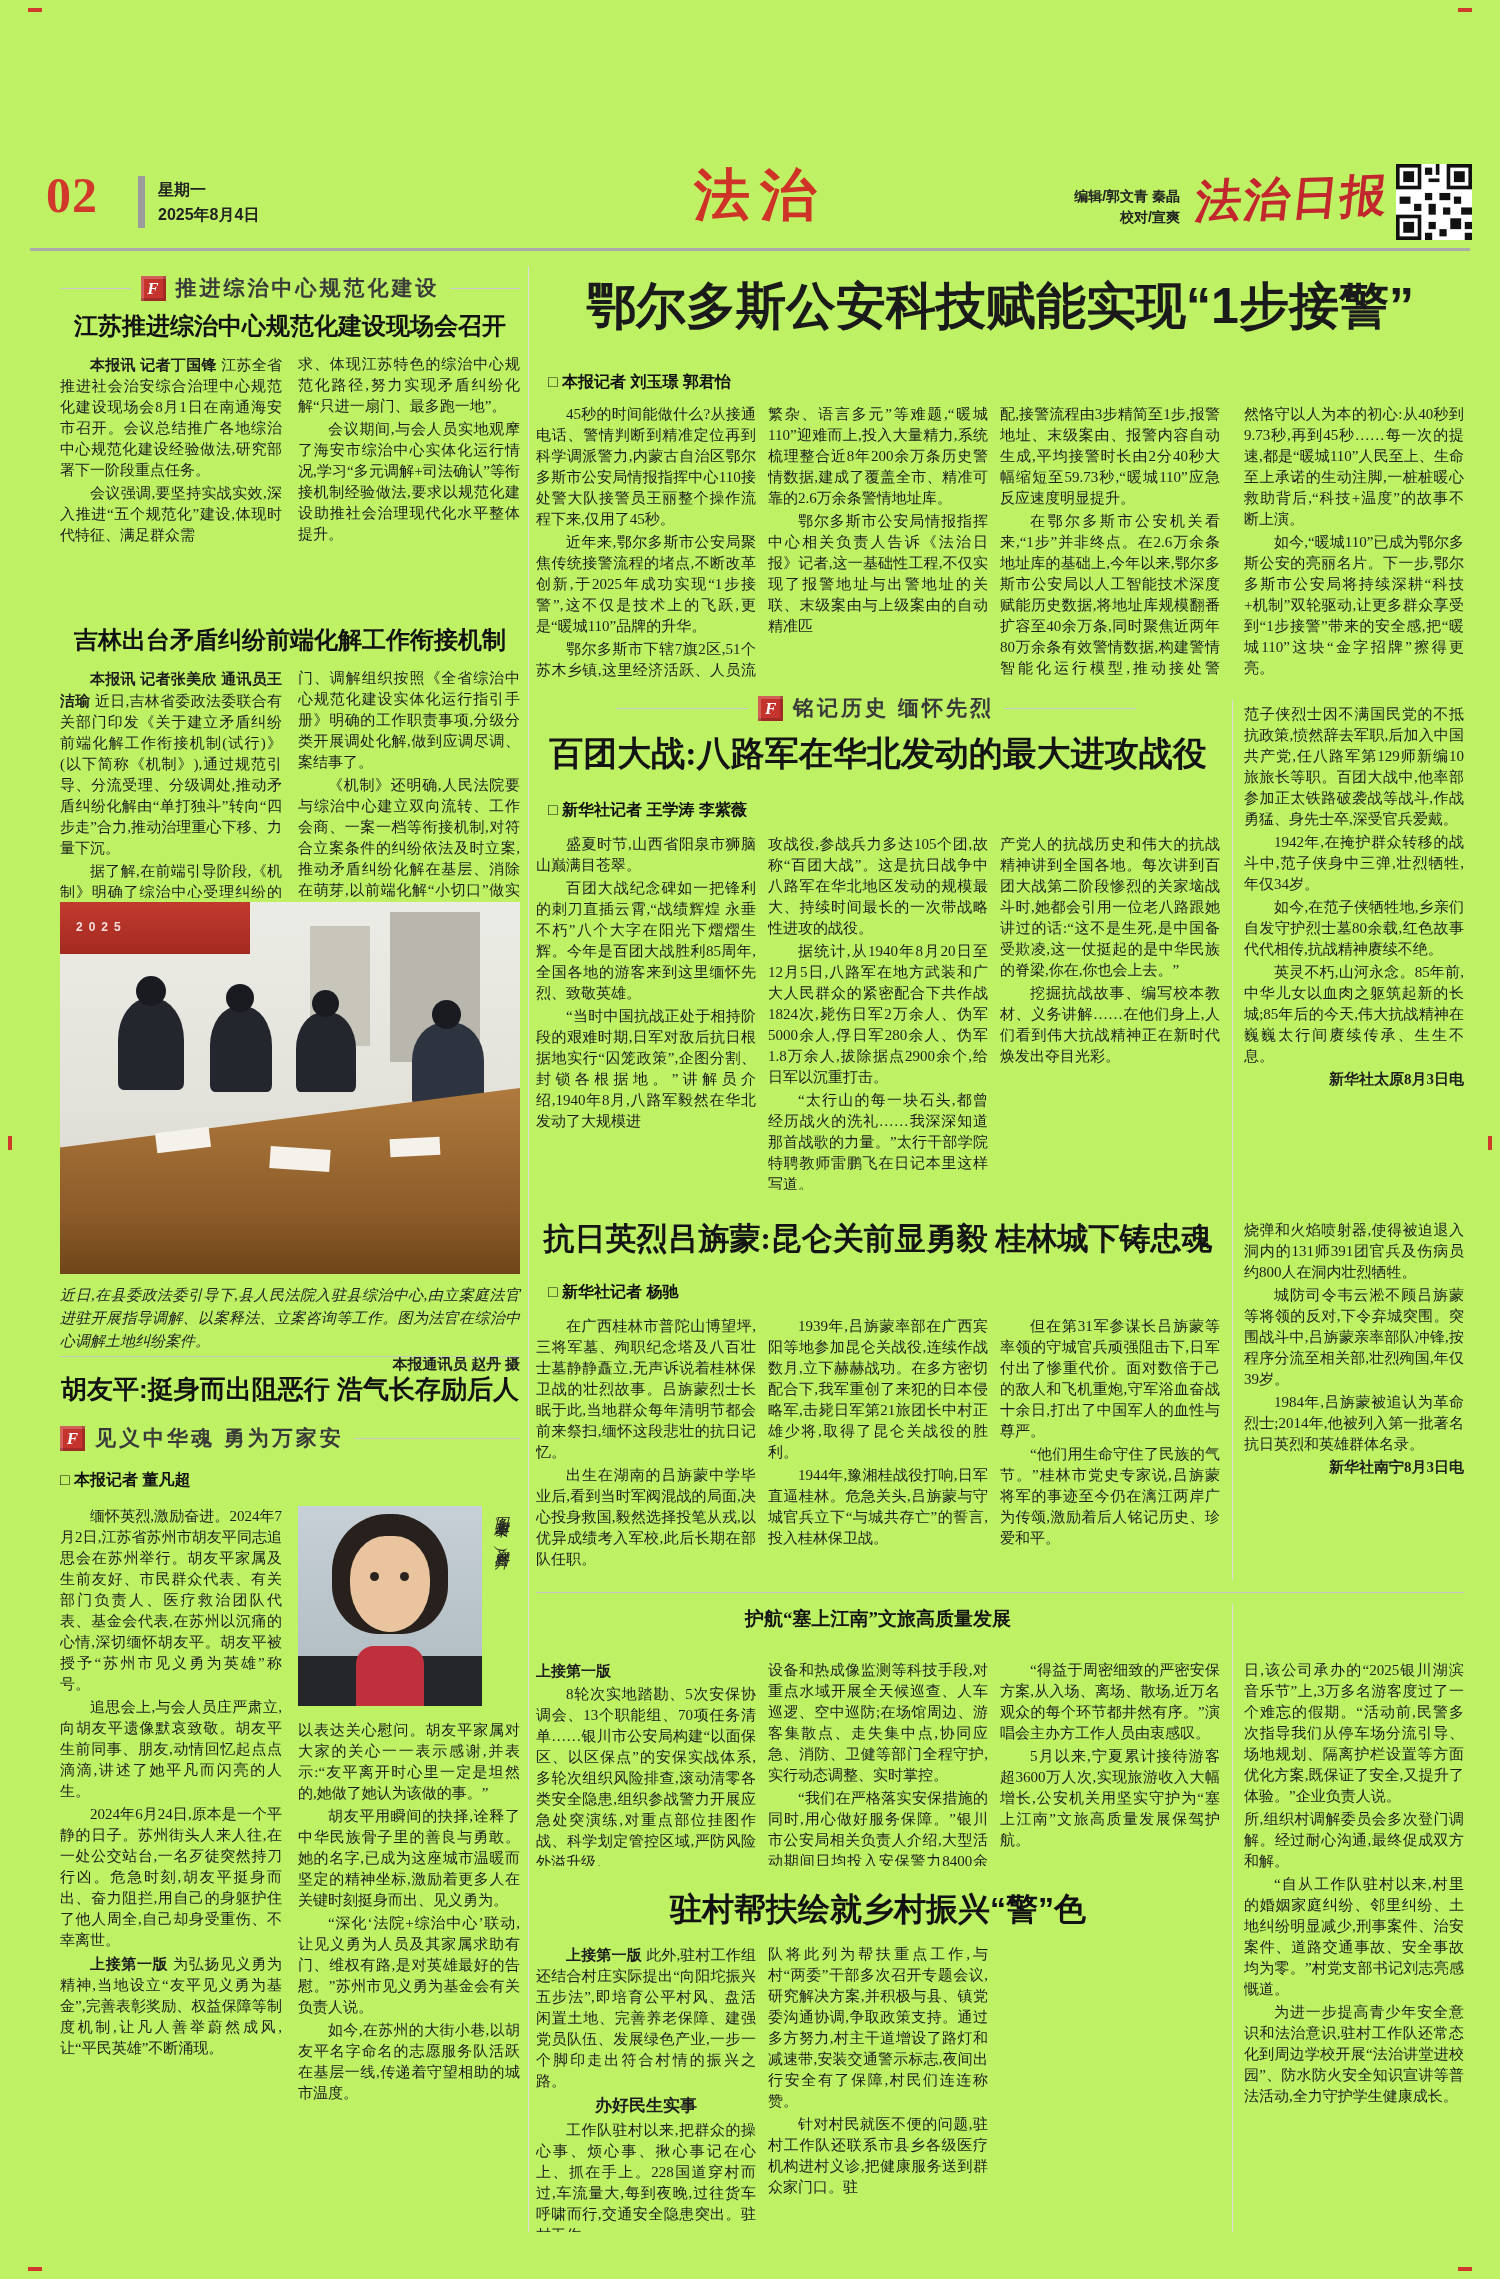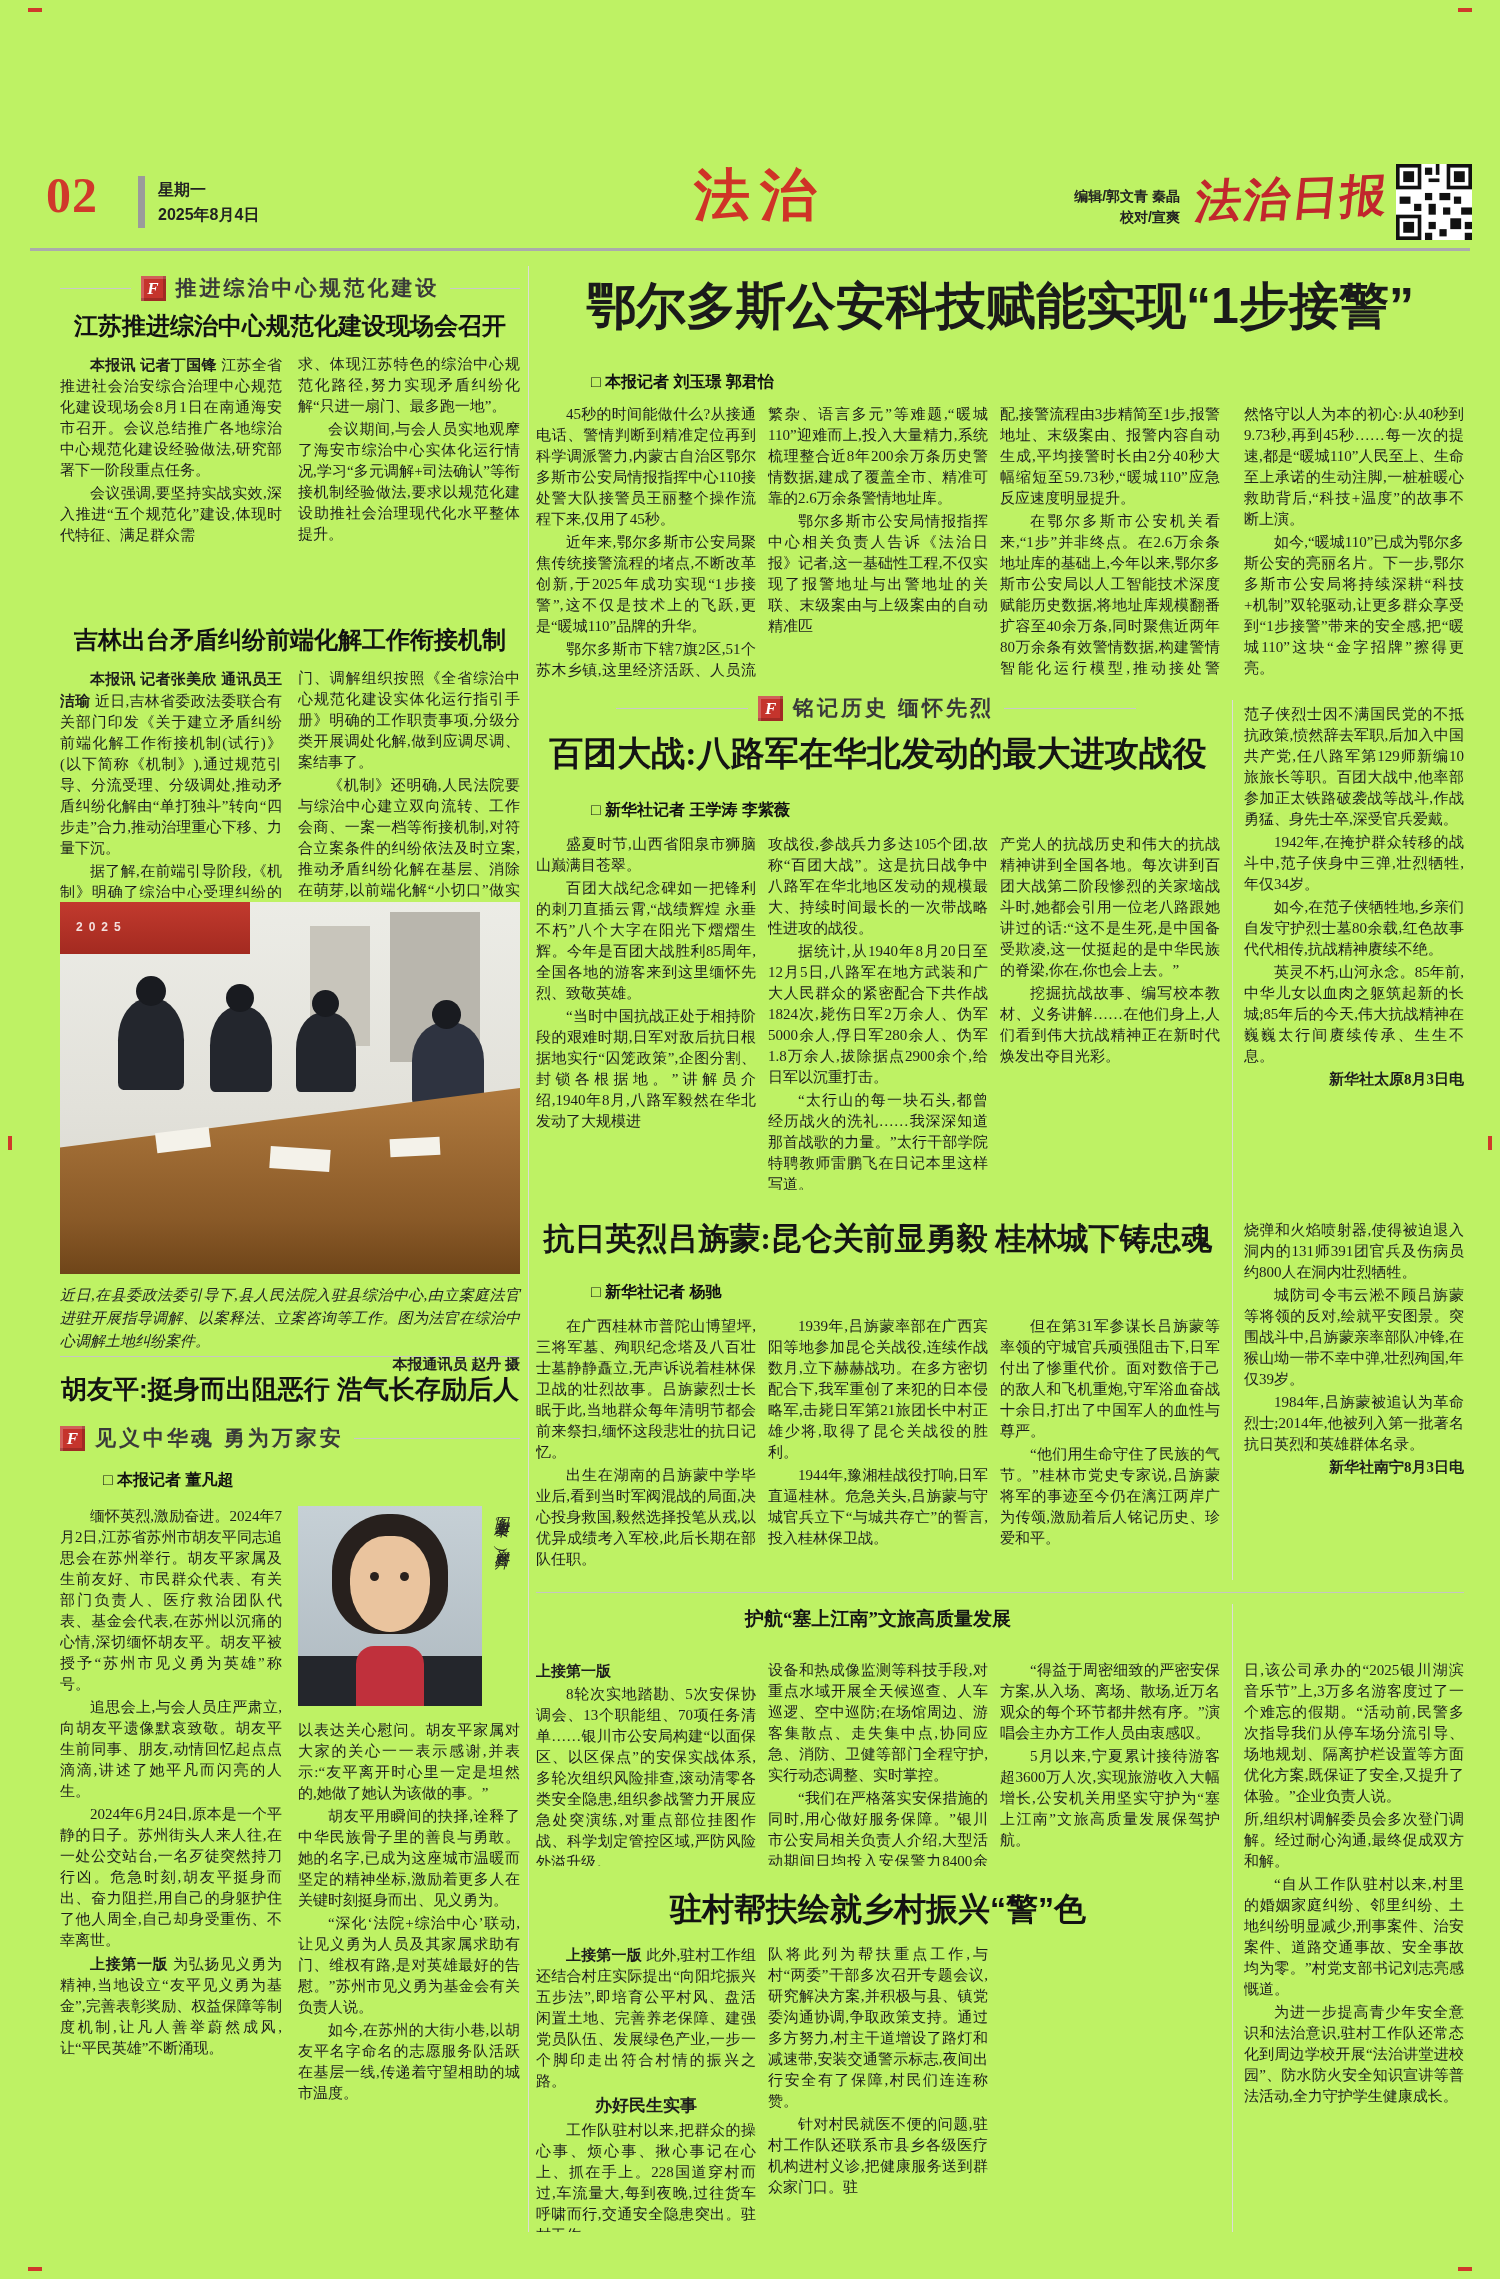--- a/index.html
+++ b/index.html
@@ -24,21 +24,21 @@
   
   .hl-hei{font-family:"Liberation Sans","DejaVu Sans",sans-serif;font-weight:700;color:#121212;text-align:center;}
   .hl-song{font-family:"Liberation Serif","DejaVu Serif",serif;font-weight:700;color:#141414;text-align:center;}
   .hl-big{font:900 50px/1.15 "Liberation Sans","DejaVu Sans",sans-serif;color:#1a1a1a;text-align:center;letter-spacing:0px;}
   
   .txt{font:15px/21px "Liberation Serif","DejaVu Serif",serif;text-align:justify;overflow:hidden;color:#1d1d1d;}
   .txt p{margin:0 0 2px 0;}
   .para{text-indent:2em;}
   .cont{text-indent:0;}
   .runin{font-weight:700;font-family:"Liberation Sans","DejaVu Sans",sans-serif;}
-  .byline{font:700 16px "Liberation Sans","DejaVu Sans",sans-serif;color:#111;margin-left:43px;}
+  .byline{font:700 16px "Liberation Sans","DejaVu Sans",sans-serif;color:#111;}
   .dateline{text-align:right;font-weight:700;text-indent:0;}
   .subhd{font:700 17px/24px "Liberation Sans","DejaVu Sans",sans-serif;text-indent:0;text-align:center;margin:8px 0 6px 0;}
   .caption{font:italic 15px/23px "Liberation Serif","DejaVu Serif",serif;color:#222;text-align:justify;}
   .credit{text-align:right;font-weight:700;font-style:normal;}
   .vrule{background:#dcdcd8;width:1px;}
   .hrule{background:#c6c6c2;height:1px;}
   
   .photo1{background:linear-gradient(#ecece6 0%,#e2e1da 55%,#d6d4cc 100%);overflow:hidden;}
   .banner{position:absolute;background:linear-gradient(#c23a2e,#a32a20);}
   .bannertx{position:absolute;color:rgba(255,255,255,.85);font:700 12px "Liberation Sans",sans-serif;letter-spacing:6px;}
@@ -269,21 +269,21 @@
   <div class="abs txt" style="left:768px;top:1316px;width:220px;height:264px;">
     <p class="para">1939年,吕旃蒙率部在广西宾阳等地参加昆仑关战役,连续作战数月,立下赫赫战功。在多方密切配合下,我军重创了来犯的日本侵略军,击毙日军第21旅团长中村正雄少将,取得了昆仑关战役的胜利。</p>
     <p class="para">1944年,豫湘桂战役打响,日军直逼桂林。危急关头,吕旃蒙与守城官兵立下“与城共存亡”的誓言,投入桂林保卫战。</p>
   </div>
   <div class="abs txt" style="left:1000px;top:1316px;width:220px;height:264px;">
     <p class="para">但在第31军参谋长吕旃蒙等率领的守城官兵顽强阻击下,日军付出了惨重代价。面对数倍于己的敌人和飞机重炮,守军浴血奋战十余日,打出了中国军人的血性与尊严。</p>
     <p class="para">“他们用生命守住了民族的气节。”桂林市党史专家说,吕旃蒙将军的事迹至今仍在漓江两岸广为传颂,激励着后人铭记历史、珍爱和平。</p>
   </div>
   <div class="abs txt" style="left:1244px;top:1220px;width:220px;height:360px;">
     <p class="cont">烧弹和火焰喷射器,使得被迫退入洞内的131师391团官兵及伤病员约800人在洞内壮烈牺牲。</p>
-    <p class="para">城防司令韦云淞不顾吕旃蒙等将领的反对,绘就平安图景。突围战斗中,吕旃蒙亲率部队冲锋,在猴山坳一带不幸中弹,壮烈殉国,年仅39岁。</p>
+    <p class="para">城防司令韦云淞不顾吕旃蒙等将领的反对,下令弃城突围。突围战斗中,吕旃蒙亲率部队冲锋,按程序分流至相关部,壮烈殉国,年仅39岁。</p>
     <p class="para">1984年,吕旃蒙被追认为革命烈士;2014年,他被列入第一批著名抗日英烈和英雄群体名录。</p>
     <p class="dateline">新华社南宁8月3日电</p>
   </div>
 
   <div class="abs hrule" style="left:536px;top:1592px;width:928px;"></div>
 
   <div class="abs hl-song" style="left:536px;top:1606px;width:684px;font-size:19px;">护航“塞上江南”文旅高质量发展</div>
   <div class="abs txt" style="left:536px;top:1660px;width:220px;height:206px;">
     <p class="cont"><span class="runin">上接第一版</span></p>
     <p class="para">8轮次实地踏勘、5次安保协调会、13个职能组、70项任务清单……银川市公安局构建“以面保区、以区保点”的安保实战体系,多轮次组织风险排查,滚动清零各类安全隐患,组织参战警力开展应急处突演练,对重点部位挂图作战、科学划定管控区域,严防风险外溢升级。</p>

